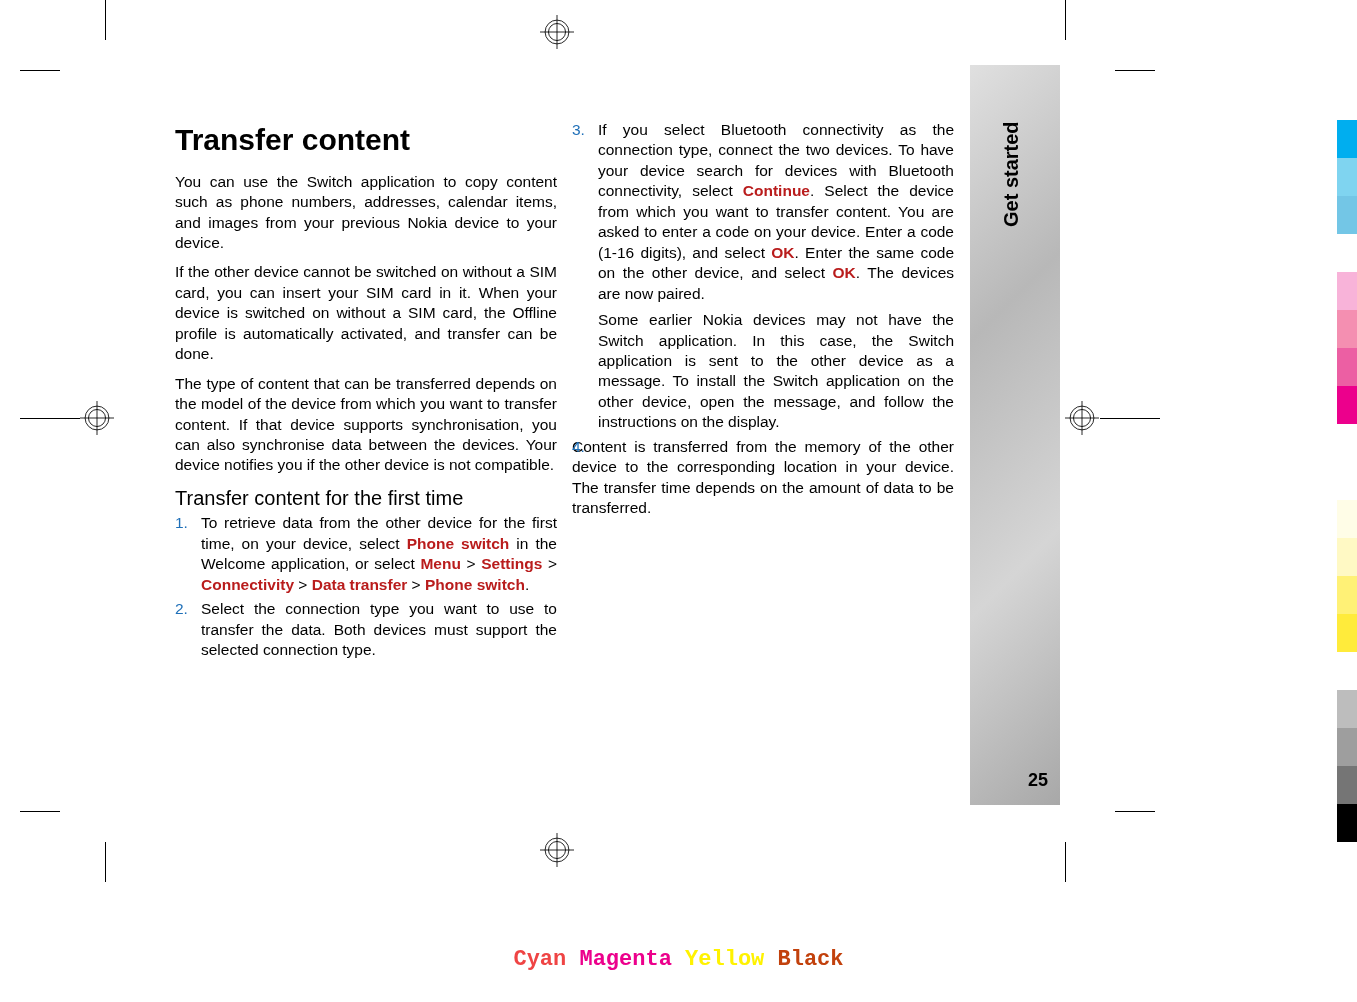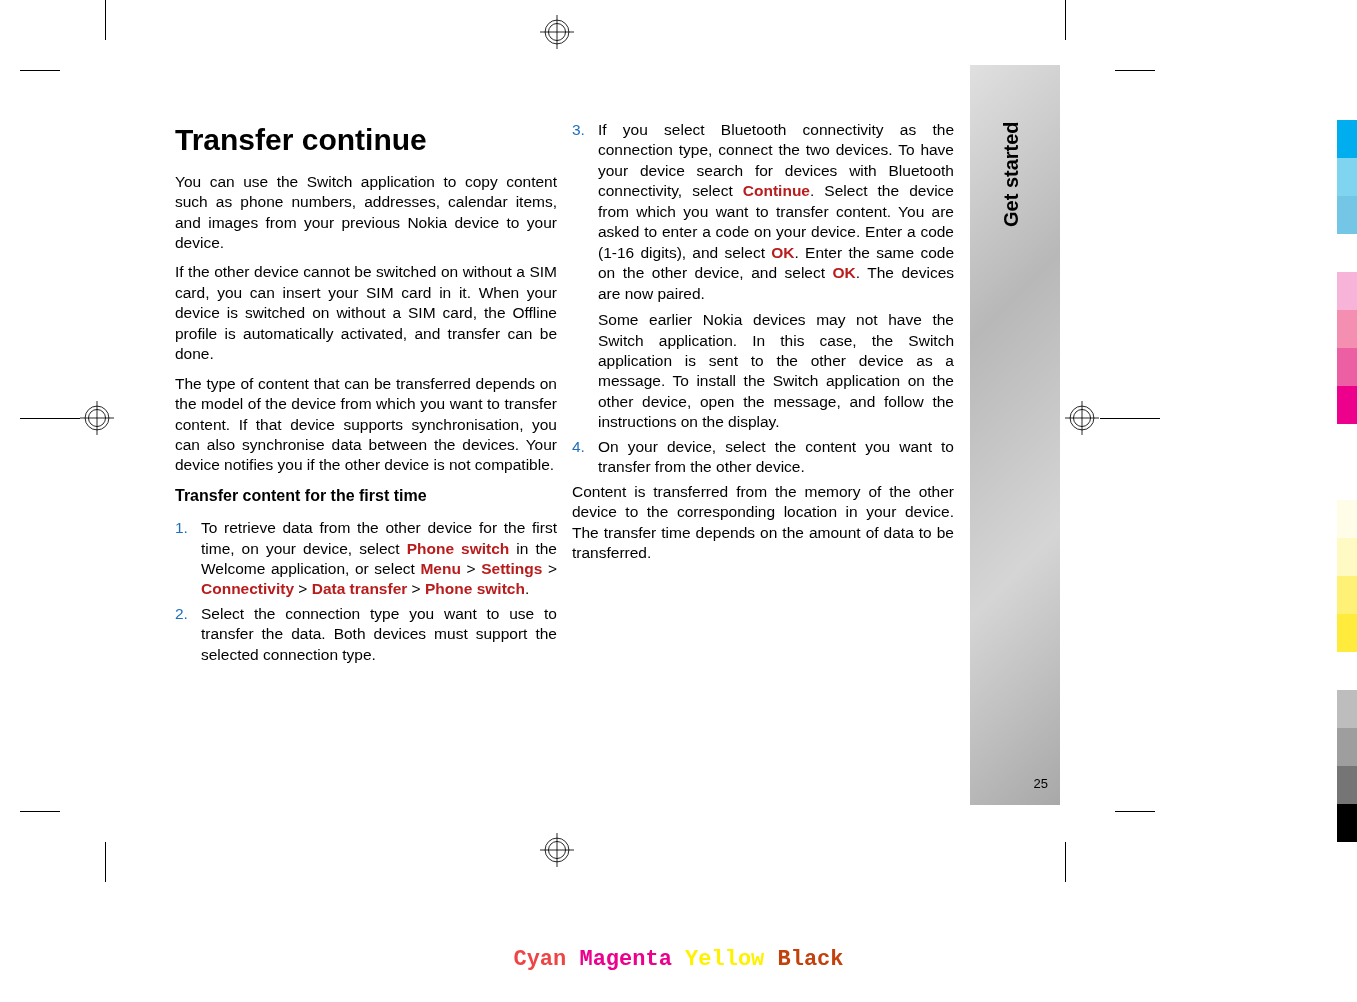--- a/index.html
+++ b/index.html
@@ -51,24 +51,24 @@
       font-size: 15.5px;
       line-height: 1.32;
       color: #000;
     }
     h1 {
       font-size: 30px;
       font-weight: bold;
       margin-bottom: 12px;
     }
     h2 {
-      font-size: 16px;
-      font-weight: bold;
+      font-size: 20px;
+      font-weight: normal;
       margin-top: 8px;
-      margin-bottom: 12px;
+      margin-bottom: 2px;
     }
     p { margin-bottom: 9px; text-align: justify; }
     ol { list-style: none; padding-left: 0; }
     li { position: relative; padding-left: 26px; margin-bottom: 4px; text-align: justify; }
     li .num { position: absolute; left: 0; top: 0; color: #1e6fb8; }
     .ui-label { color: #b91c1c; font-weight: bold; }
     .li-sub { margin-top: 6px; }
     .side-tab {
       position: absolute;
       top: 65px;
@@ -84,22 +84,22 @@
       transform: rotate(-90deg);
       transform-origin: left top;
       font-size: 20px;
       font-weight: bold;
       white-space: nowrap;
     }
     .page-number {
       position: absolute;
       bottom: 14px;
       right: 12px;
-      font-size: 13px;
-      font-weight: normal;
+      font-size: 18px;
+      font-weight: bold;
       color: #000;
     }
     .color-bars-right {
       position: absolute;
       right: 0; top: 120px;
       width: 20px;
       display: flex;
       flex-direction: column;
     }
     .color-bars-right div { width: 20px; height: 38px; }
@@ -187,42 +187,41 @@
     <div style="background:#ffeb3b"></div>
   <div style="background:#fff"></div>
   <div style="background:#bdbdbd"></div>
     <div style="background:#9e9e9e"></div>
     <div style="background:#757575"></div>
     <div style="background:#000"></div>
 </div>
 
 <div class="page-content">
   <div class="column">
-    <h1>Transfer continue</h1>
+    <h1>Transfer content</h1>
     <p>You can use the Switch application to copy content such as phone numbers, addresses, calendar items, and images from your previous Nokia device to your device.</p>
     <p>If the other device cannot be switched on without a SIM card, you can insert your SIM card in it. When your device is switched on without a SIM card, the Offline profile is automatically activated, and transfer can be done.</p>
     <p>The type of content that can be transferred depends on the model of the device from which you want to transfer content. If that device supports synchronisation, you can also synchronise data between the devices. Your device notifies you if the other device is not compatible.</p>
     <h2>Transfer content for the first time</h2>
     <ol>
       <li><span class="num">1.</span>
         <span>To retrieve data from the other device for the first time, on your device, select </span><span class="ui-label">Phone switch</span><span> in the Welcome application, or select </span><span class="ui-label">Menu</span><span>  &gt;  </span><span class="ui-label">Settings</span><span>  &gt;  </span><span class="ui-label">Connectivity</span><span>  &gt;  </span><span class="ui-label">Data transfer</span><span>  &gt;  </span><span class="ui-label">Phone switch</span><span>.</span>
       </li>
       <li><span class="num">2.</span>
         <span>Select the connection type you want to use to transfer the data. Both devices must support the selected connection type.</span>
       </li>
     </ol>
   </div>
   <div class="column">
     <ol>
       <li><span class="num">3.</span>
         <span>If you select Bluetooth connectivity as the connection type, connect the two devices. To have your device search for devices with Bluetooth connectivity, select </span><span class="ui-label">Continue</span><span>. Select the device from which you want to transfer content. You are asked to enter a code on your device. Enter a code (1-16 digits), and select </span><span class="ui-label">OK</span><span>. Enter the same code on the other device, and select </span><span class="ui-label">OK</span><span>. The devices are now paired.</span>
         <div class="li-sub">Some earlier Nokia devices may not have the Switch application. In this case, the Switch application is sent to the other device as a message. To install the Switch application on the other device, open the message, and follow the instructions on the display.</div>
       </li>
       <li><span class="num">4.</span>
-        <span>On your device, select the content you want to transfer from the other device.</span>
       </li>
     </ol>
     <p>Content is transferred from the memory of the other device to the corresponding location in your device. The transfer time depends on the amount of data to be transferred.</p>
   </div>
 </div>
 
 <div class="cmyk-footer">
   <span class="c-cyan">Cyan</span>
   <span class="c-magenta">Magenta</span>
   <span class="c-yellow">Yellow</span>

